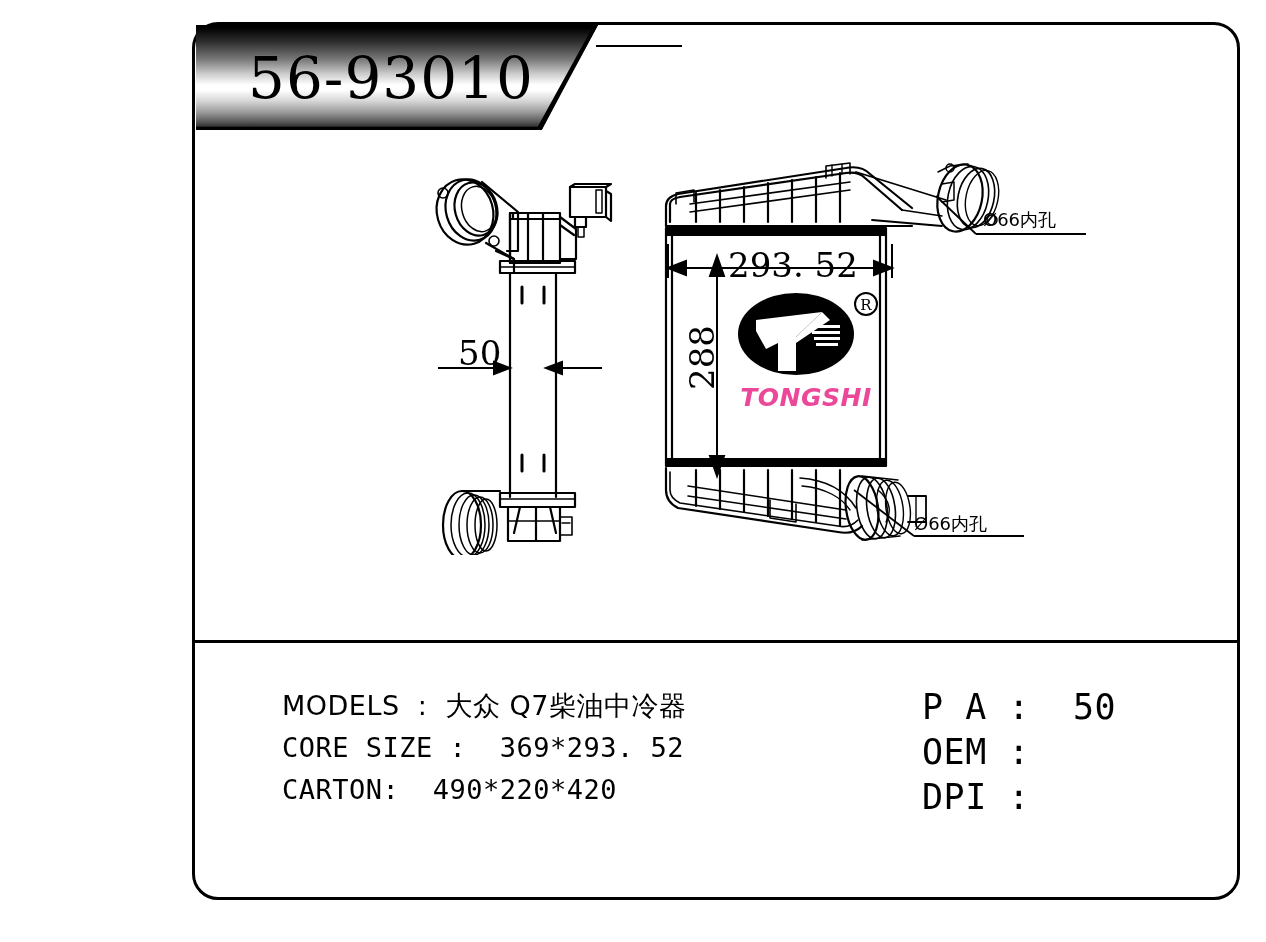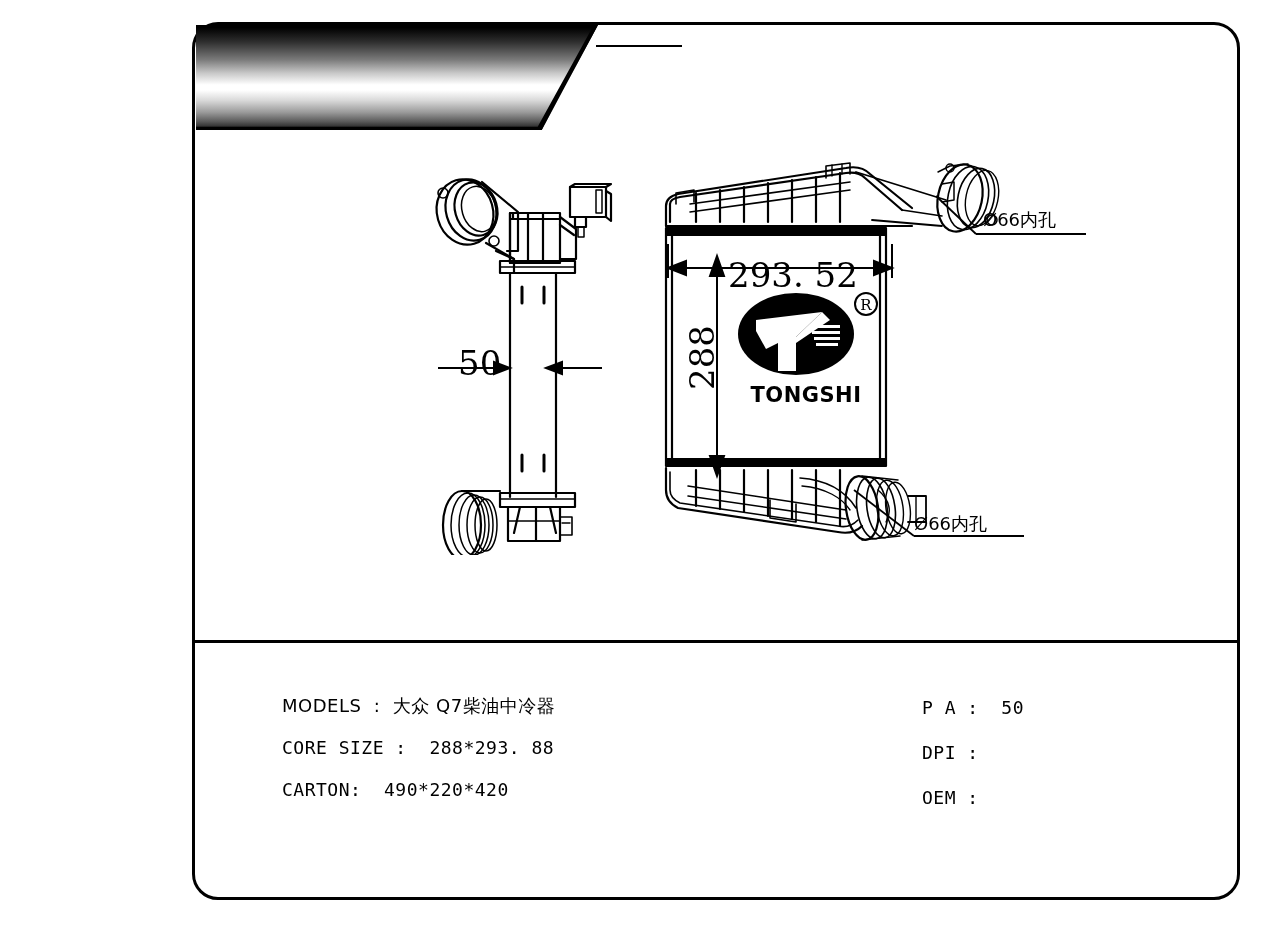--- a/index.html
+++ b/index.html
@@ -104,21 +104,20 @@
   .lbl {
     position: absolute;
     color: #000;
     white-space: nowrap;
     font-family: "DejaVu Serif", "Liberation Serif", serif;
   }
   .dim-num {
     font-family: "DejaVu Serif", "Liberation Serif", serif;
     font-size: 34px;
     color: #000;
-    margin-top: 10px;
   }
   .dim-num-v {
     font-family: "DejaVu Serif", "Liberation Serif", serif;
     font-size: 34px;
     color: #000;
     transform: rotate(-90deg);
     transform-origin: center center;
   }
   .cn-note {
     font-family: "DejaVu Sans", "Liberation Sans", sans-serif;
@@ -135,70 +134,72 @@
     width: 160px;
     height: 125px;
   }
   .logo-word {
     position: absolute;
     left: 0;
     top: 96px;
     width: 160px;
     text-align: center;
     font-family: "DejaVu Sans", "Liberation Sans", sans-serif;
-    font-size: 21px;
+    font-size: 25px;
     font-weight: 700;
+    font-style: italic;
     letter-spacing: 0.5px;
-    color: #000000;
+    color: #ec4899;
   }
 
   
   .data-left {
     position: absolute;
     left: 282px;
     top: 685px;
     width: 560px;
   }
   .data-right {
     position: absolute;
     left: 922px;
     top: 685px;
     width: 300px;
   }
   .drow {
     font-family: "DejaVu Sans Mono", "Liberation Mono", monospace;
-    font-size: 18px;
+    font-size: 27px;
     line-height: 42px;
     color: #000;
     white-space: pre;
     letter-spacing: 0.5px;
   }
   .drow-r {
     font-family: "DejaVu Sans Mono", "Liberation Mono", monospace;
-    font-size: 18px;
+    font-size: 35px;
     line-height: 45px;
     color: #000;
     white-space: pre;
     letter-spacing: 0.5px;
   }
   .cjk {
     font-family: "DejaVu Sans", "Liberation Sans", sans-serif;
   }
 </style>
 </head>
 <body>
 
 <div id="sheet">
 
   <div class="frame"></div>
   <div class="divider"></div>
 
   <div class="banner">
     <div class="banner-shape"></div>
     <div class="banner-outline"></div>
+    <div class="banner-text">56-93010</div>
   </div>
   <div class="banner-tail"></div>
 
   <svg class="dwg" style="left:410px; top:155px;" width="230" height="400" viewBox="0 0 230 400">
     <g fill="none" stroke="#000" stroke-width="2.2" stroke-linejoin="round" stroke-linecap="round">
 
       <g>
         <ellipse cx="55" cy="57" rx="28" ry="33" transform="rotate(-16 55 57)"></ellipse>
         <ellipse cx="61" cy="55" rx="25" ry="31" transform="rotate(-16 61 55)"></ellipse>
         <ellipse cx="66" cy="54" rx="21" ry="27" transform="rotate(-16 66 54)"></ellipse>
@@ -412,23 +413,23 @@
       </g>
 
       <circle cx="140" cy="17" r="11" fill="none" stroke="#000" stroke-width="2"></circle>
       <text x="140" y="23" text-anchor="middle" font-family="DejaVu Serif, Liberation Serif, serif" font-size="15" fill="#000">R</text>
     </svg>
     <div class="logo-word">TONGSHI</div>
   </div>
 
   <div class="data-left">
     <div class="drow cjk">MODELS  :  大众 Q7柴油中冷器</div>
-    <div class="drow">CORE SIZE :  288*293. 88</div>
+    <div class="drow">CORE SIZE :  369*293. 52</div>
     <div class="drow">CARTON:  490*220*420</div>
   </div>
 
   <div class="data-right">
     <div class="drow-r">P A :  50</div>
+    <div class="drow-r">OEM :</div>
     <div class="drow-r">DPI :</div>
-    <div class="drow-r">OEM :</div>
   </div>
 
 </div>
 
 </body></html>

